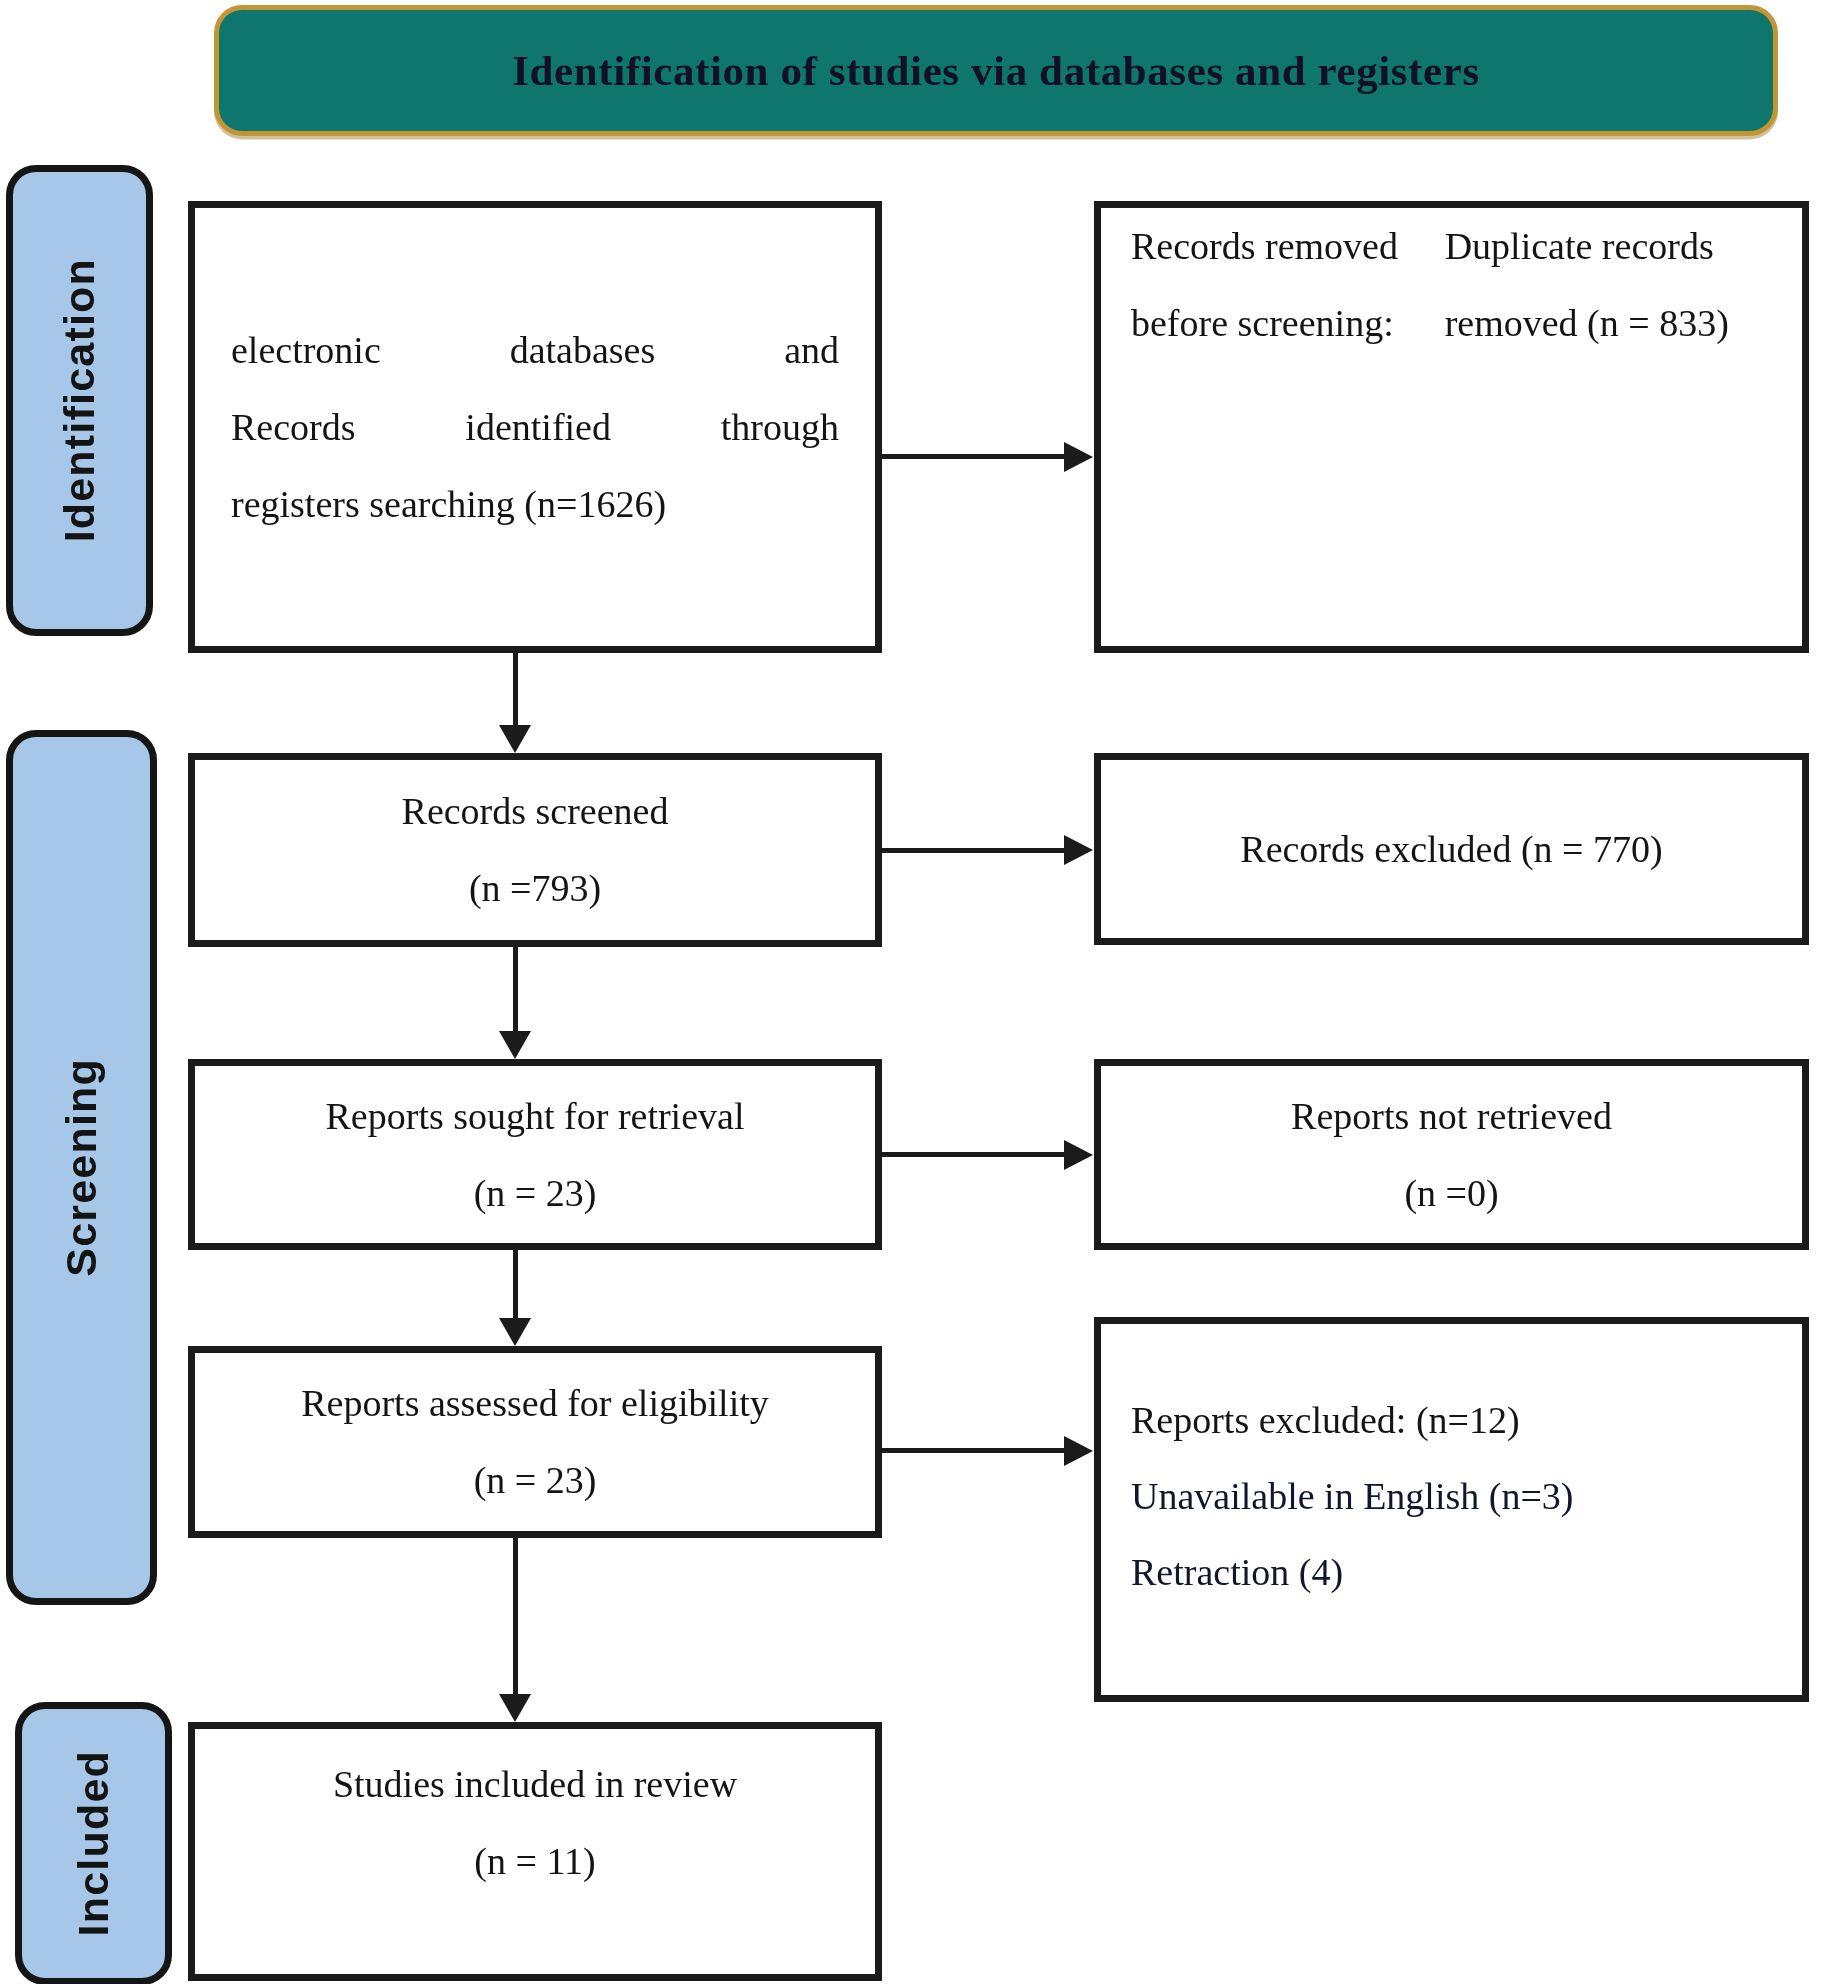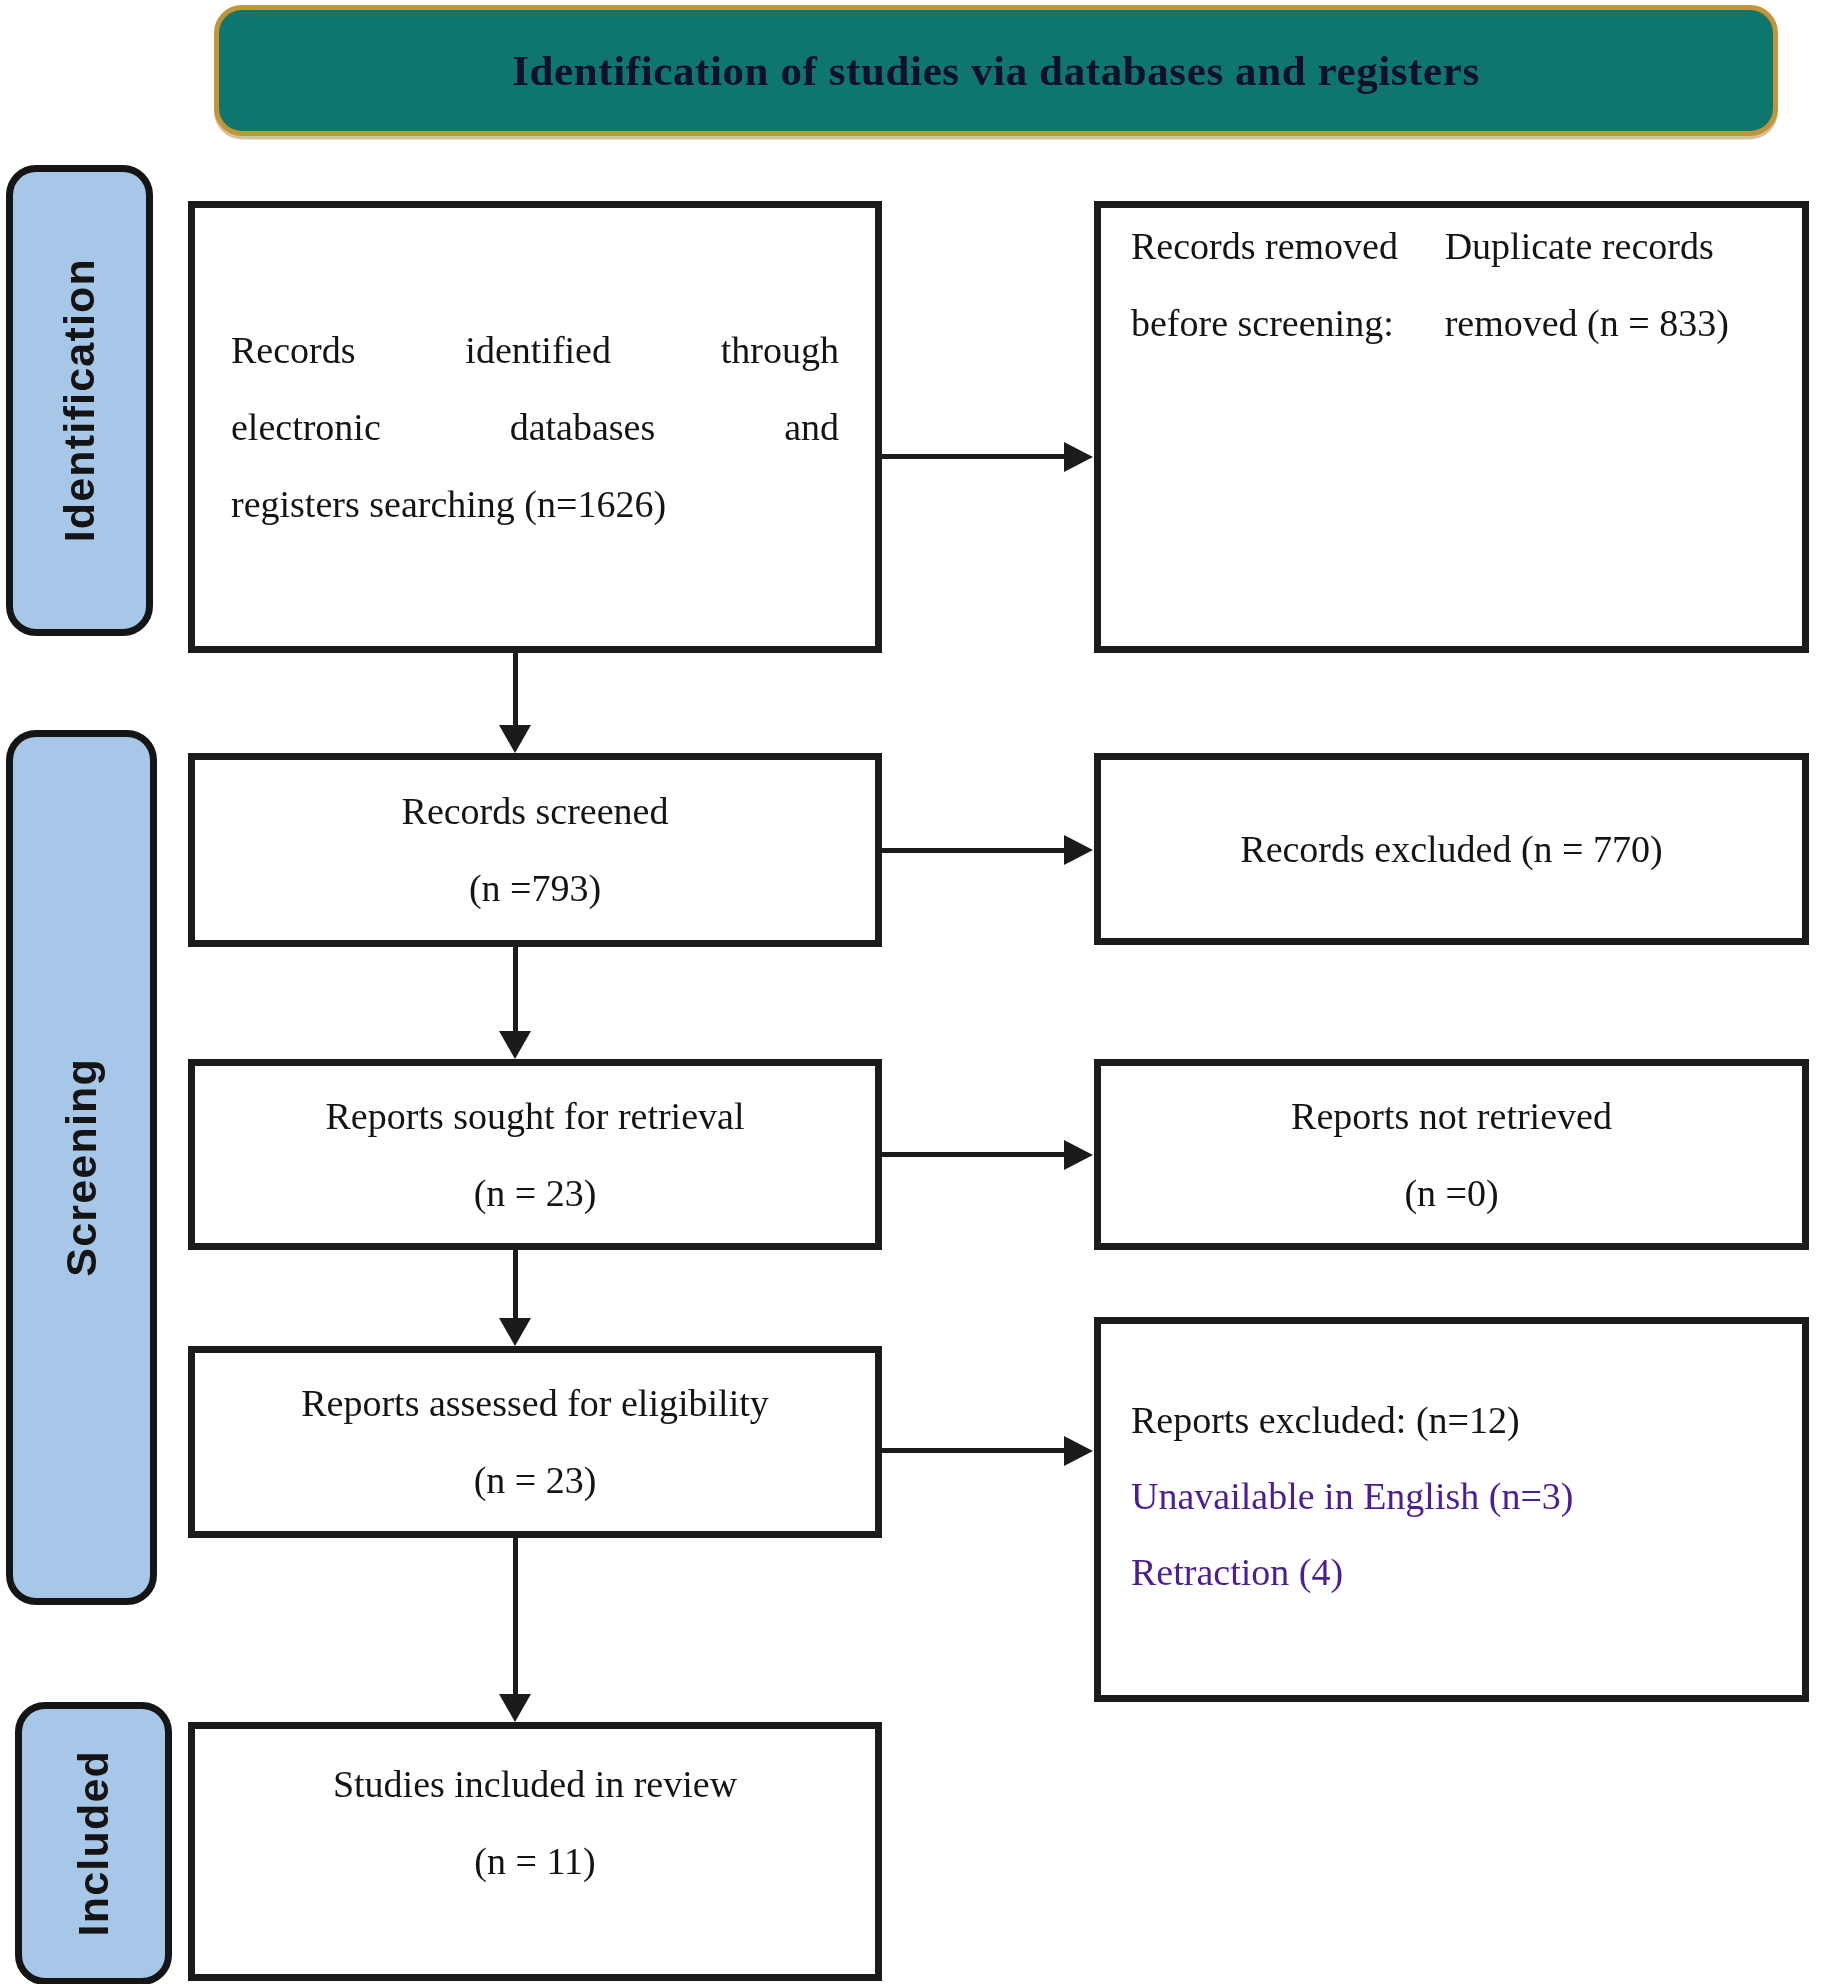--- a/index.html
+++ b/index.html
@@ -95,21 +95,21 @@
   .box-sought     {left:188px;  top:1059px; width:694px; height:191px;}
   .box-notretr    {left:1094px; top:1059px; width:715px; height:191px;}
   .box-assessed   {left:188px;  top:1346px; width:694px; height:192px;}
 
   .box-repexcl    {left:1094px; top:1317px; width:715px; height:385px;}
   .box-repexcl .inner{
     box-sizing:border-box; width:100%; height:100%;
     padding:58px 30px 0 30px;
   }
   .box-repexcl .line{line-height:76px; text-align:left;}
-  .reason{color:#4c1d95;}
+  .reason{color:#0f172a;}
 
   .box-included   {left:188px;  top:1722px; width:694px; height:259px;}
   .box-included .center-col{box-sizing:border-box; padding-bottom:58px;}
 
   
   .hline{position:absolute; height:5.2px; background:#1b1b1b;}
   .vline{position:absolute; width:5.2px;  background:#1b1b1b;}
   .head-right{
     position:absolute; width:0; height:0;
     border-top:15px solid transparent;
@@ -138,28 +138,28 @@
   <div class="stage screening">
     <span>Screening</span>
   </div>
   <div class="stage included">
     <span>Included</span>
   </div>
 
   <div class="fbox box-identified">
     <div class="inner">
       <div class="jline">
+        <span>electronic</span>
+        <span>databases</span>
+        <span>and</span>
+      </div>
+      <div class="jline">
         <span>Records</span>
         <span>identified</span>
         <span>through</span>
-      </div>
-      <div class="jline">
-        <span>electronic</span>
-        <span>databases</span>
-        <span>and</span>
       </div>
       <div class="nline">registers searching (n=1626)</div>
     </div>
   </div>
 
   <div class="fbox box-removed">
     <div class="left-col">
       <div class="nline">Records removed before screening:</div>
       <div class="nline">Duplicate records removed (n = 833)</div>
     </div>

